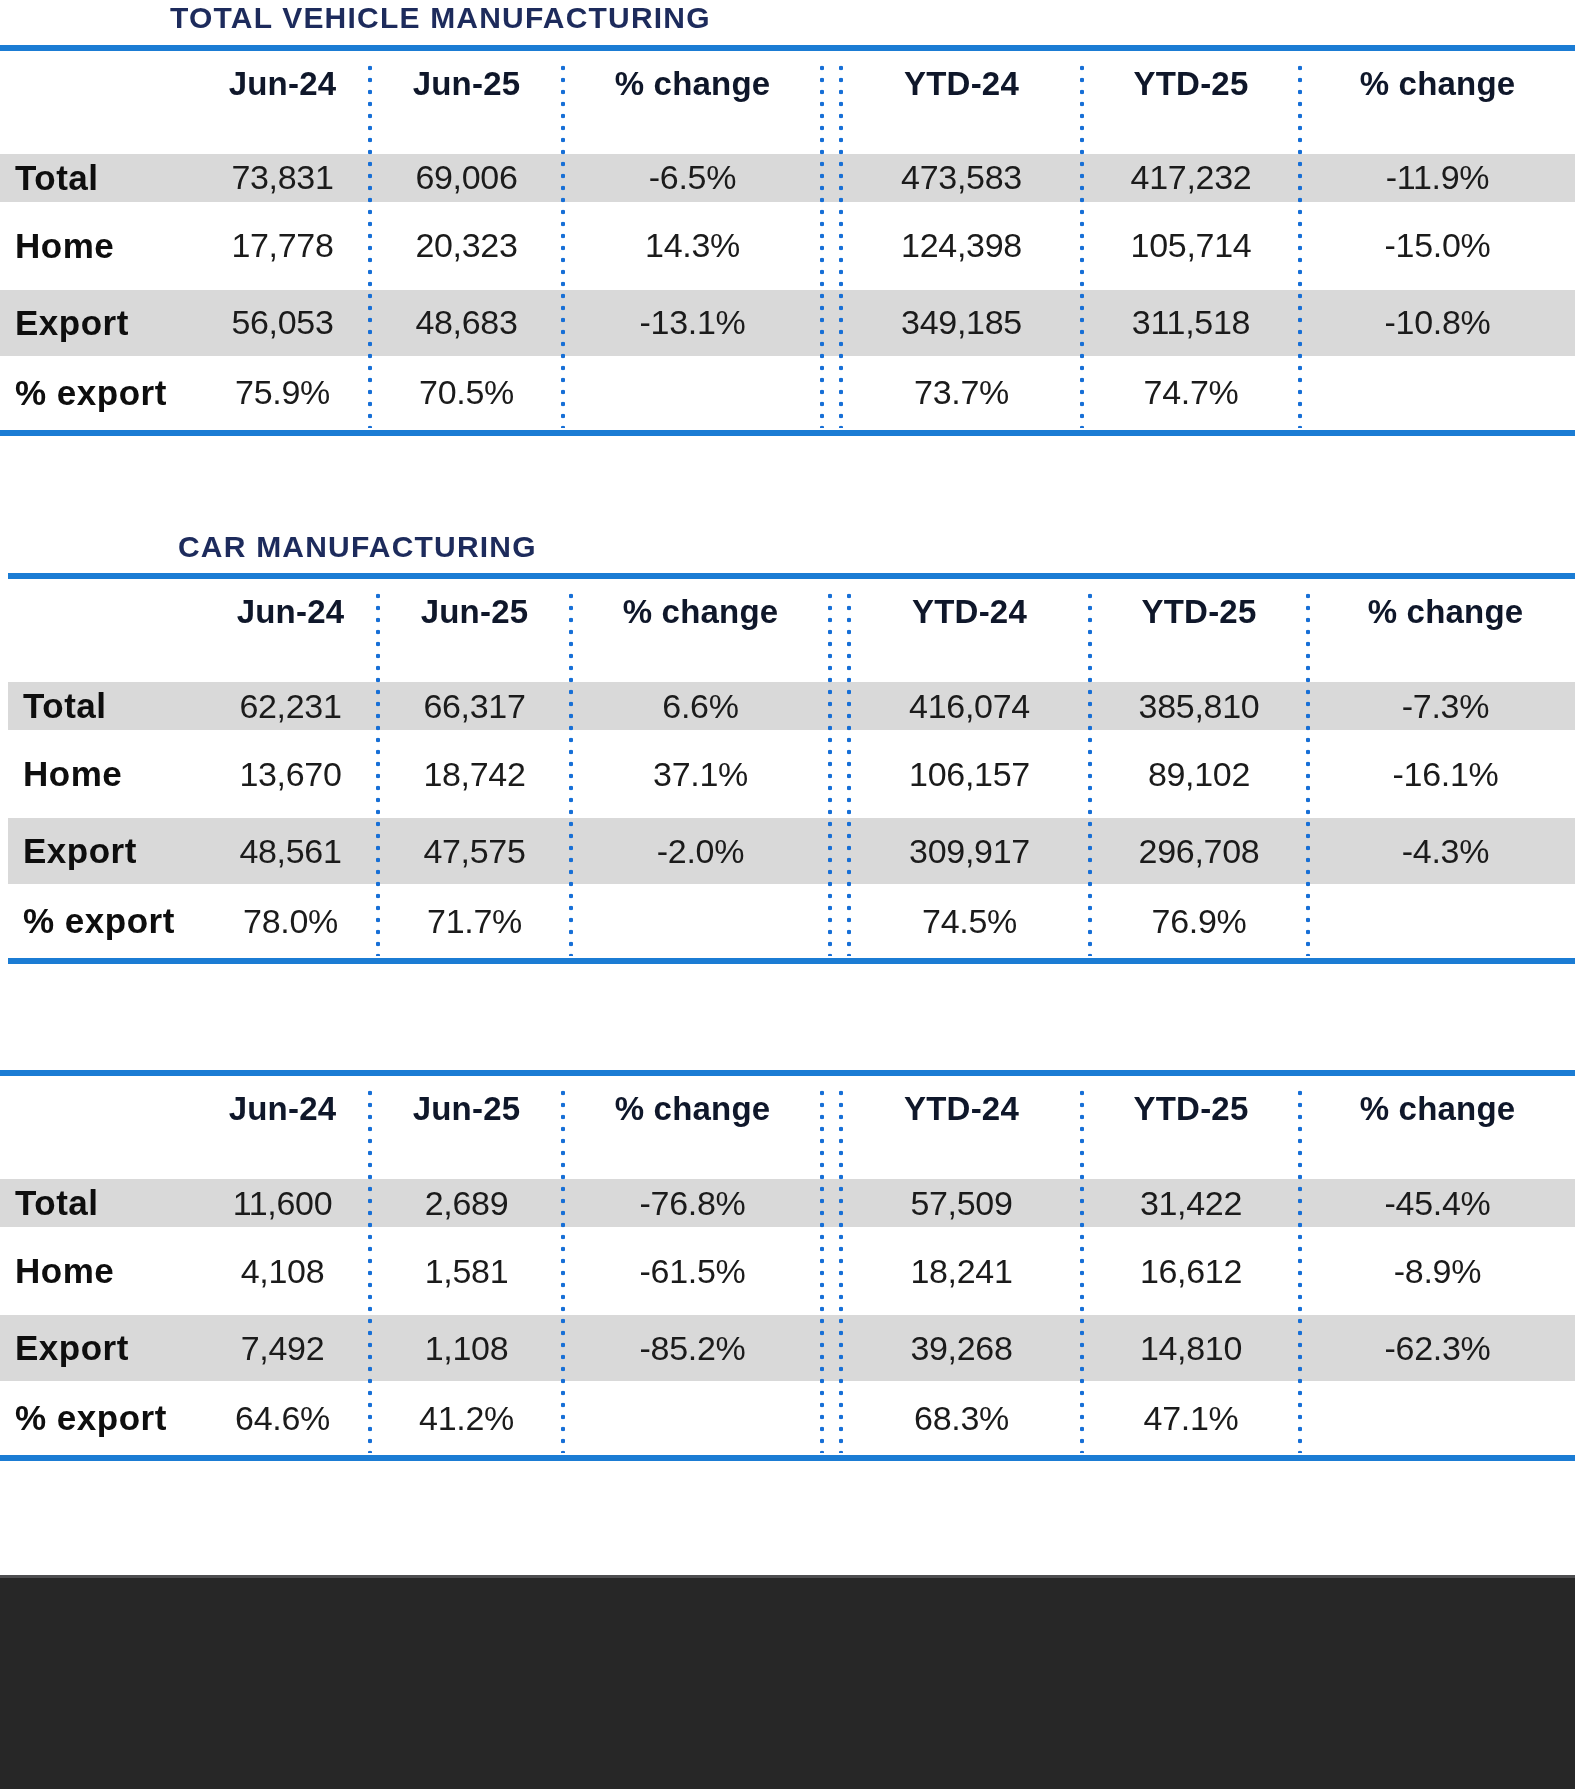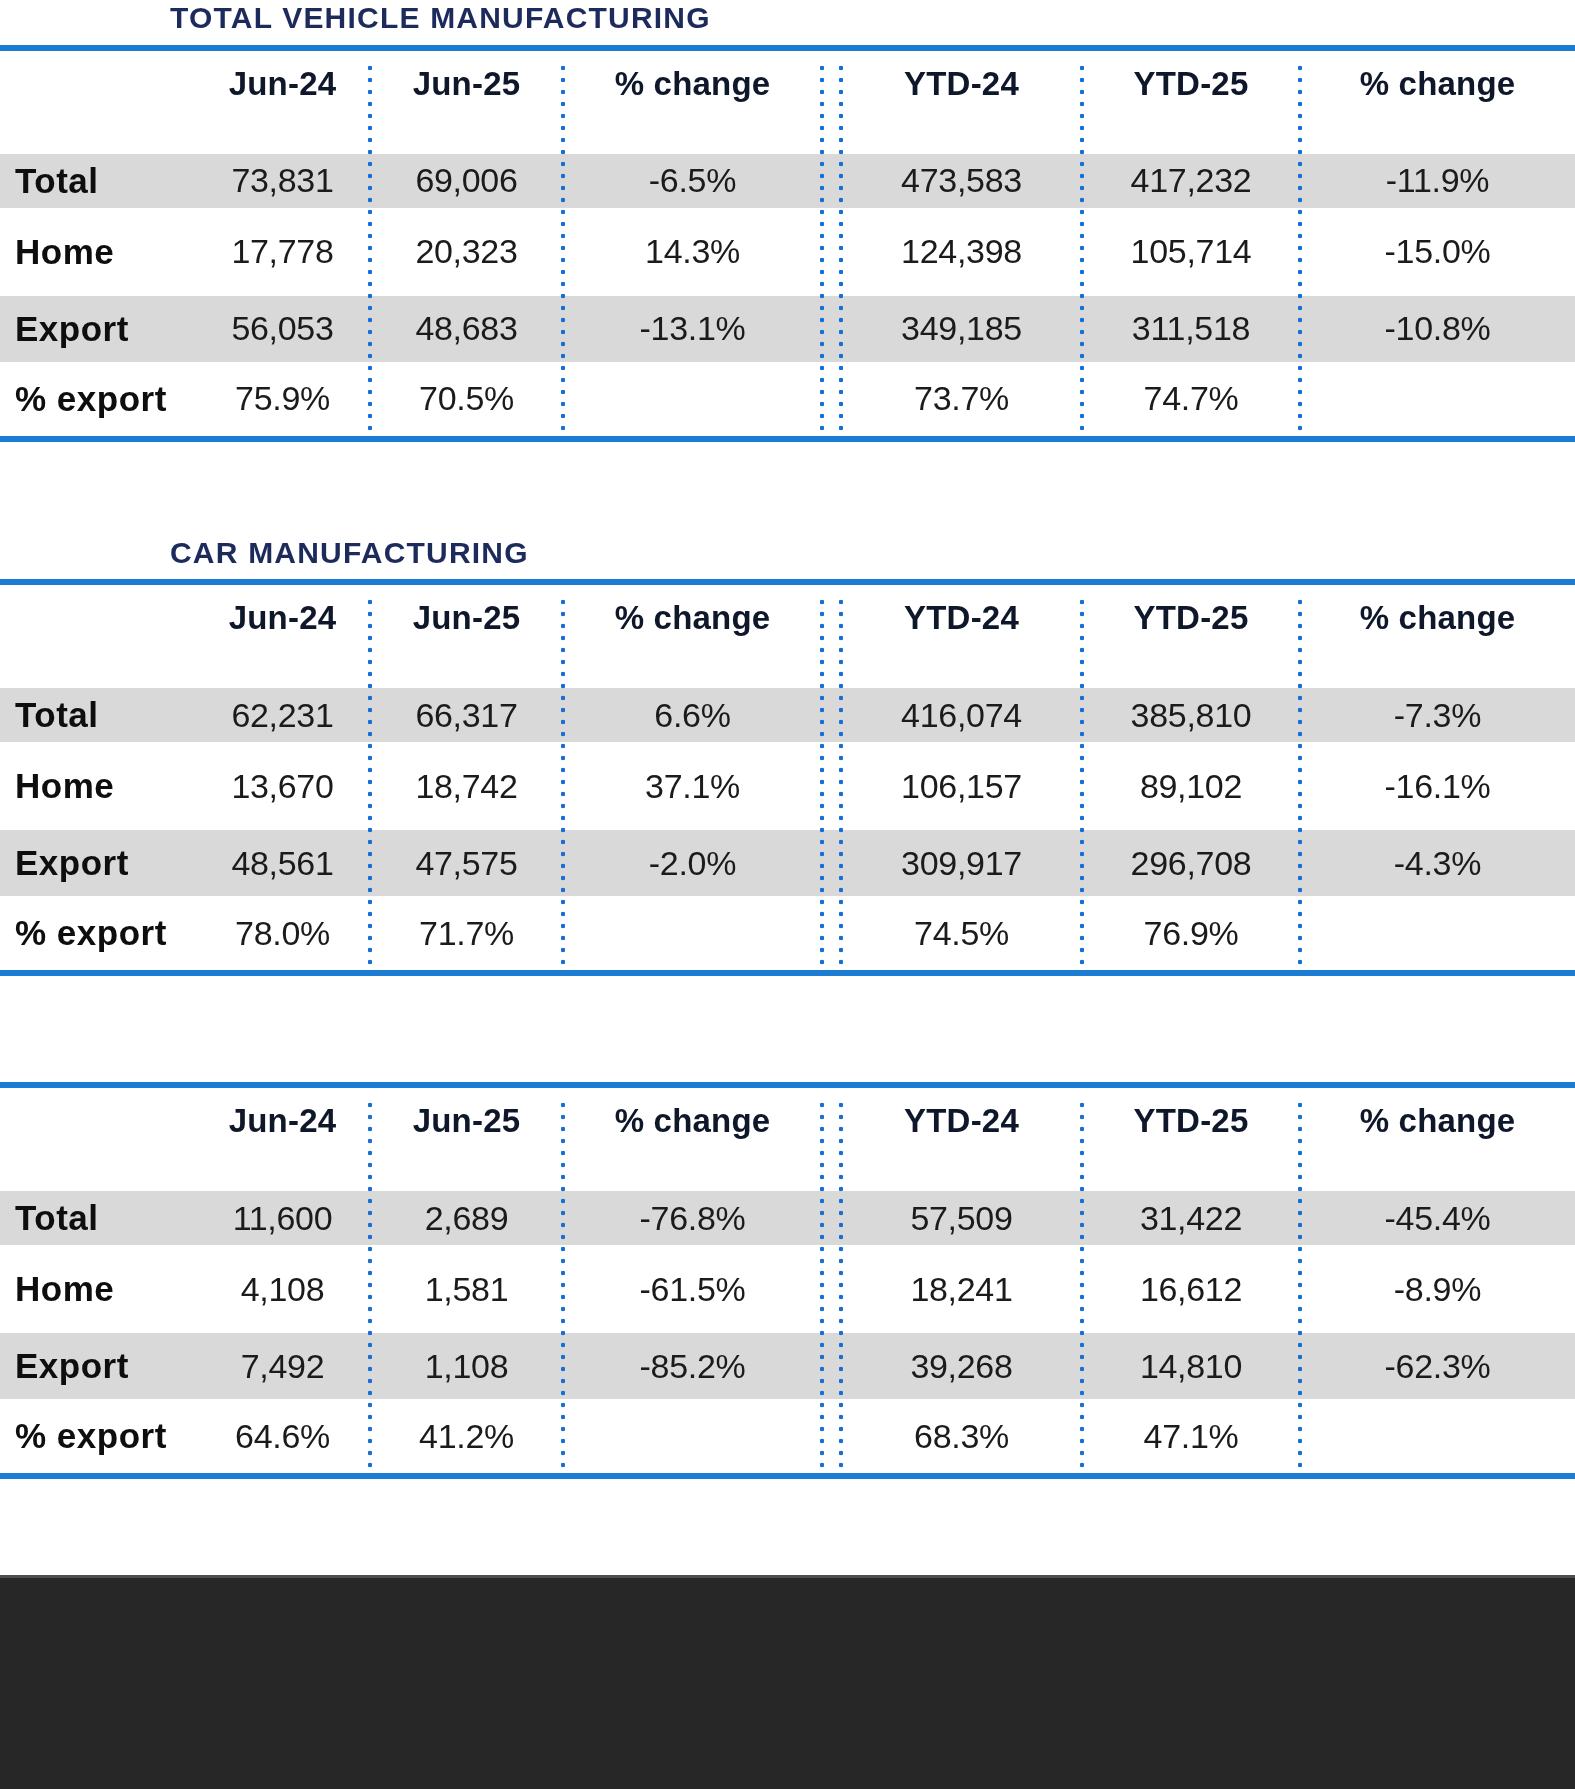--- a/index.html
+++ b/index.html
@@ -4,21 +4,21 @@
 <style>
   html,body{margin:0;padding:0;background:#ffffff;}
   .page{
     position:relative;
     width:1575px;height:1789px;
     background:#ffffff;
     overflow:hidden;
     font-family:"Liberation Sans", sans-serif;
   }
   .report{position:relative;}
-  .report.t2{margin-top:93px;}
+  .report.t2{margin-top:93px;margin-left:8px;}
   .report.t3{margin-top:106px;}
   .title{
     margin:0 0 11px 170px;
     padding-top:2px;
     font-size:30px;font-weight:bold;
     letter-spacing:1.2px;
     color:#1d2b5c;
     line-height:1.05;
     text-transform:uppercase;
   }
@@ -43,21 +43,21 @@
     text-align:center;letter-spacing:0.2px;
   }
   .cell{text-align:center;}
   .lbl{
     text-align:left;padding-left:15px;
     font-weight:bold;font-size:35px;color:#0e0e0e;
     letter-spacing:0.5px;
   }
   .num{font-size:34px;color:#1b1b1b;letter-spacing:-0.3px;}
   .shaded{background:#d9d9d9;}
-  .r1{height:54px}.r2{height:88px}.r3{height:66px}.r4{height:74px}
+  .r1{height:48px}.r2{height:88px}.r3{height:66px}.r4{height:74px}
   .footer{
     position:absolute;left:0;top:1575px;width:100%;height:214px;
     background:#272727;border-top:3px solid #4e4e50;box-sizing:border-box;
   }
 </style>
 </head>
 <body>
 
 <div class="page">
 

